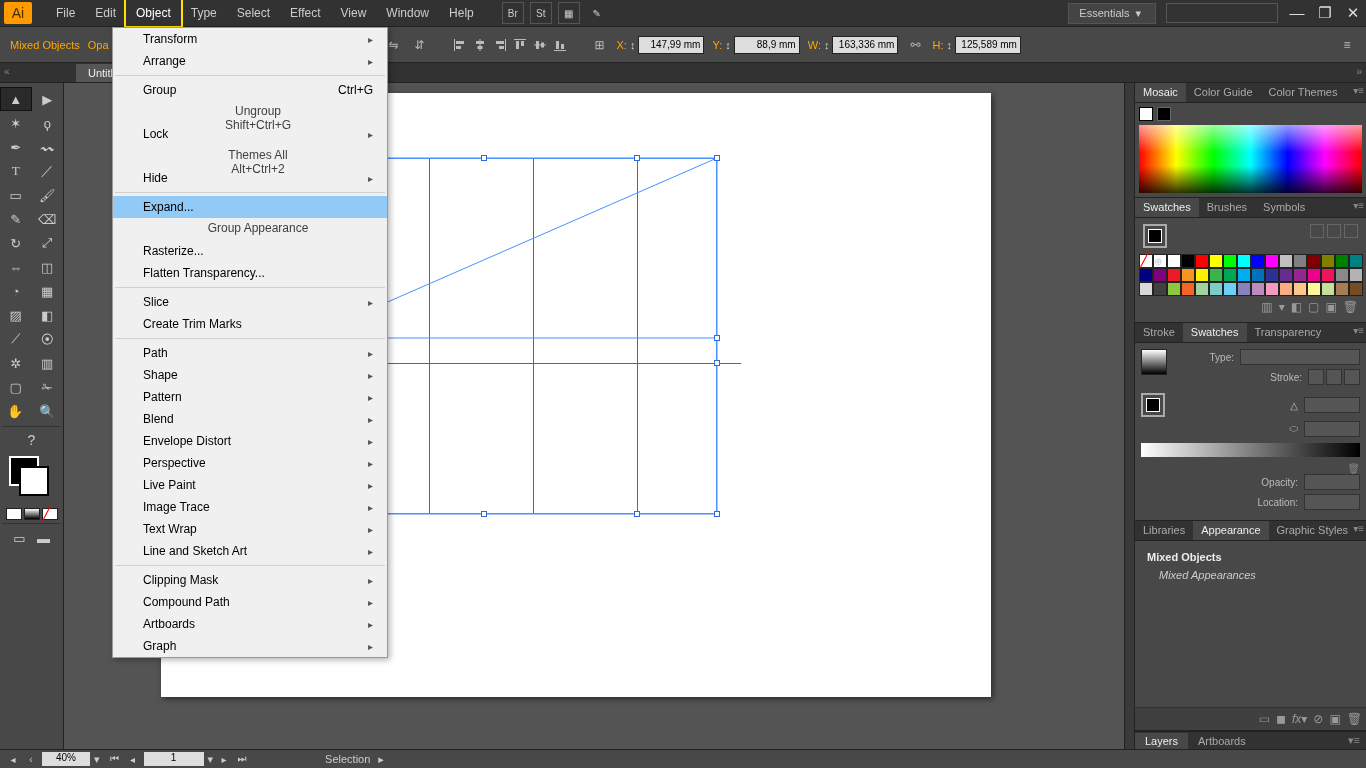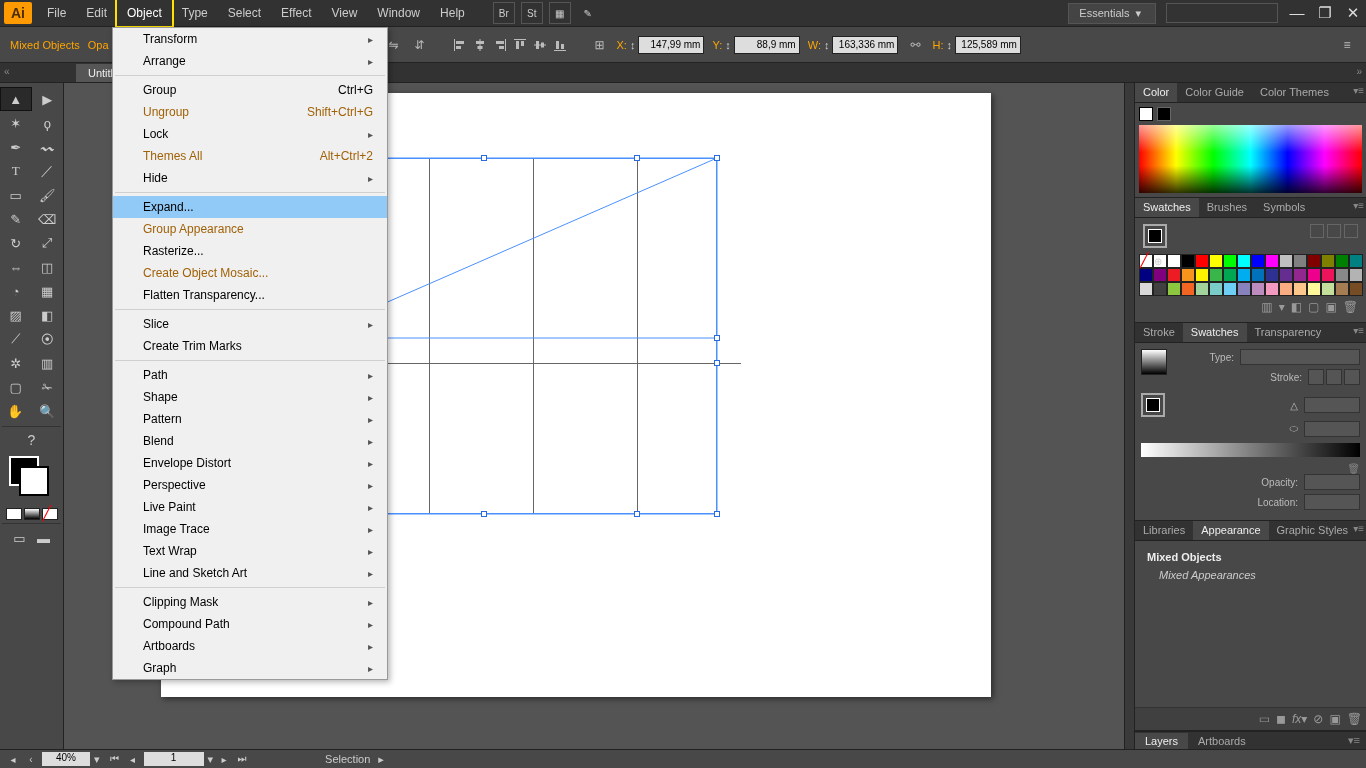--- a/index.html
+++ b/index.html
@@ -1,20 +1,20 @@
 <!DOCTYPE html>
 <html><head>
 <meta charset="utf-8">
 <style>
 * { margin: 0; padding: 0; box-sizing: border-box; font-family: "Segoe UI", Tahoma, sans-serif; }
 body { background: #323232; width: 1366px; height: 768px; overflow: hidden; color: #ccc; font-size: 11px; user-select: none; }
 
 
 .menubar { height: 27px; background: #323232; display: flex; align-items: center; padding: 0 4px; border-bottom: 1px solid #222; }
-.app-icon { width: 28px; height: 22px; background: #ff9a00; color: #4a2e00; font-weight: bold; display: flex; align-items: center; justify-content: center; font-size: 14px; border-radius: 2px; margin-right: 5px; }
+.app-icon { width: 28px; height: 22px; background: #ff9a00; color: #4a2e00; font-weight: normal; display: flex; align-items: center; justify-content: center; font-size: 14px; border-radius: 2px; margin-right: 14px; }
 .menu-item { padding: 6px 10px; cursor: default; font-size: 12px; }
 .menu-item.highlight { outline: 2px solid #ffe100; background: #323232; color: #fff; }
 .menu-spacer { flex: 1; }
 .menu-iconbtn { width: 22px; height: 22px; border: 1px solid #555; display: flex; align-items: center; justify-content: center; font-size: 10px; }
 .workspace-switcher { background: #444; padding: 3px 14px 3px 10px; border: 1px solid #555; font-size: 11px; display:flex; align-items:center; gap:6px;}
 .search-box { width: 112px; height: 20px; background: #333; border: 1px solid #555; }
 .window-controls { display: flex; gap: 10px; margin-left: 10px; color: #ddd; font-size: 15px;}
 .window-controls span { width:18px; text-align:center; }
 
 
@@ -47,21 +47,21 @@
 .mini-swatches { display:flex; gap:2px; justify-content:center; }
 .mini-sw { width:16px; height:12px; border:1px solid #222; }
 
 
 .canvas-wrap { flex: 1; background: #545454; position: relative; overflow: hidden; }
 .artboard { position: absolute; background: #fff; box-shadow: 2px 2px 6px rgba(0,0,0,0.5); top: 10px; left: 97px; width: 830px; height: 604px; }
 
 
 .dropdown { position: absolute; top: 27px; left: 112px; width: 276px; background: #f0f0f0; color: #000; border: 1px solid #999; box-shadow: 2px 2px 6px rgba(0,0,0,0.3); font-size: 12px; z-index: 100; }
 .dropdown .dd-item { display: flex; justify-content: space-between; align-items: center; padding: 3px 14px 3px 30px; height: 22px; }
-.dropdown .dd-item.disabled { color: #a16207; }
+.dropdown .dd-item.disabled { color: #404040; flex-direction: column; }
 .dropdown .dd-item.selected { background: #91c9f7; }
 .dropdown .dd-sep { height: 1px; background: #d0d0d0; margin: 3px 2px; }
 .dropdown .arrow { font-size: 10px; color:#555; }
 
 
 .right-panels { width: 232px; background: #484848; border-left: 1px solid #222; display: flex; flex-direction: column; }
 .right-toggle-col { width:10px; background:#3a3a3a; border-left:1px solid #222;}
 .panel-tabs { display: flex; height: 20px; background: #323232; border-bottom: 1px solid #222; font-size: 11px; }
 .panel-tab { padding: 3px 8px; color: #aaa; }
 .panel-tab.active { background: #484848; color: #eee; }
@@ -337,21 +337,21 @@
       <div class="handle open" style="left:553px; top:418px;"></div>
     </div>
   </div>
 
   <div class="right-toggle-col"></div>
 
   <div class="right-panels">
 
     <div class="panel-block">
       <div class="panel-tabs">
-        <div class="panel-tab active">Color</div>
+        <div class="panel-tab active">Mosaic</div>
         <div class="panel-tab">Color Guide</div>
         <div class="panel-tab">Color Themes</div>
       </div>
       <div class="panel-body">
         <div style="display:flex;gap:4px;margin-bottom:4px;">
           <div style="width:14px;height:14px;background:#fff;border:1px solid #000"></div>
           <div style="width:14px;height:14px;background:#000;border:1px solid #666"></div>
         </div>
         <div class="spectrum"></div>
       </div>
@@ -569,23 +569,20 @@
     <div class="dd-sep"></div>
     <div class="dd-item selected">
       <span>Expand...</span>
     </div>
     <div class="dd-item disabled">
       <span>Group Appearance</span>
     </div>
     <div class="dd-item">
       <span>Rasterize...</span>
     </div>
-    <div class="dd-item disabled">
-      <span>Create Object Mosaic...</span>
-    </div>
     <div class="dd-item">
       <span>Flatten Transparency...</span>
     </div>
     <div class="dd-sep"></div>
     <div class="dd-item">
       <span>Slice</span>
       <span class="arrow">▸</span>
     </div>
     <div class="dd-item">
       <span>Create Trim Marks</span>

